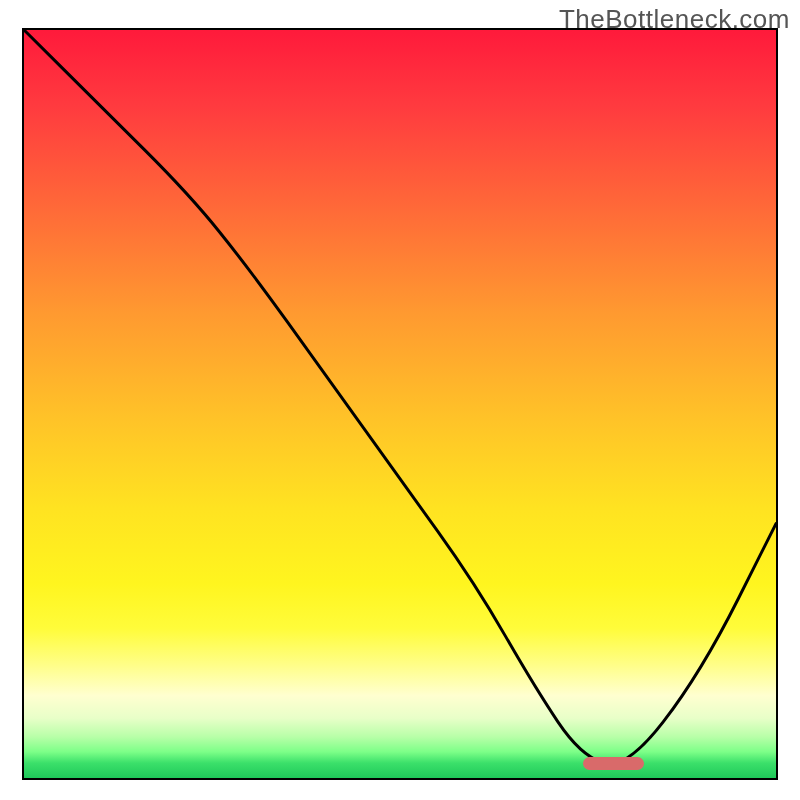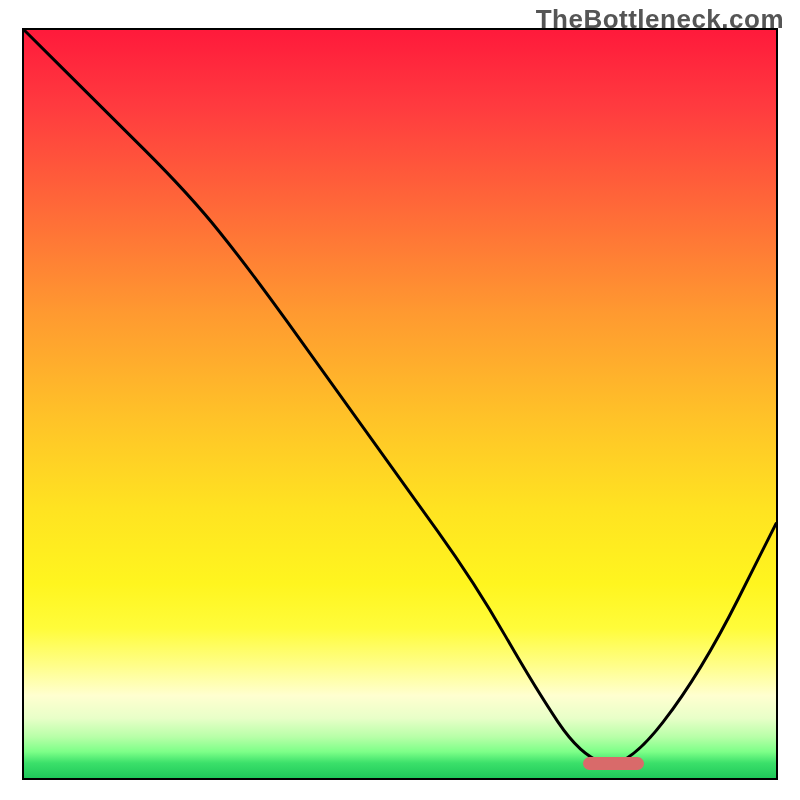--- a/index.html
+++ b/index.html
@@ -12,23 +12,23 @@
     overflow: hidden;
   }
   .frame {
     position: relative;
     width: 800px;
     height: 800px;
   }
   .watermark {
     position: absolute;
     top: 4px;
-    right: 16px;
+    right: 10px;
     font-size: 26px;
-    font-weight: 700;
+    font-weight: 400;
     color: #555;
     letter-spacing: 0.5px;
     z-index: 50;
     text-align: right;
   }
   .chart-box {
     position: absolute;
     left: 22px;
     top: 28px;
     width: 756px;

